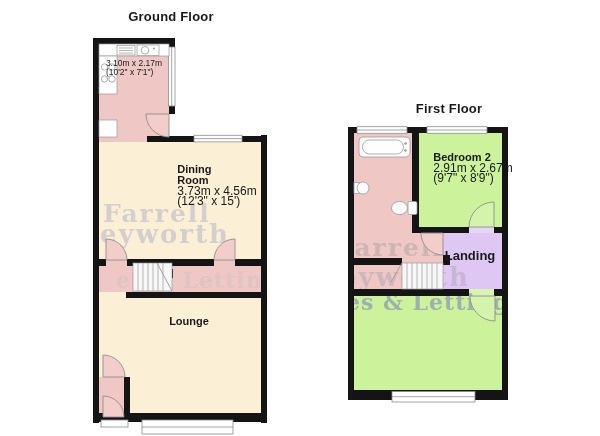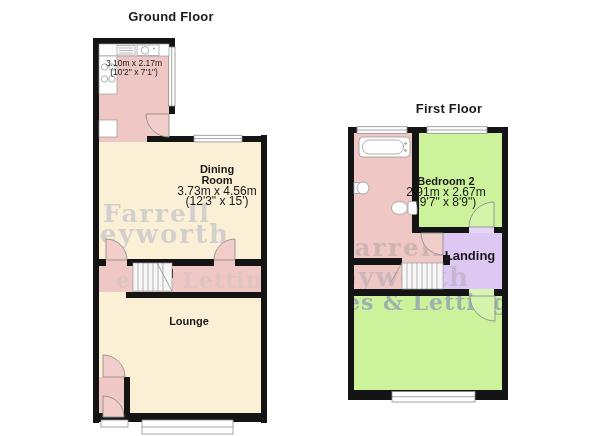--- a/index.html
+++ b/index.html
@@ -1,19 +1,19 @@
 <!DOCTYPE html>
 <html><head>
 <meta charset="utf-8">
 <style>
   html,body{margin:0;padding:0;background:#ffffff;}
   #canvas{position:relative;width:600px;height:436px;background:#ffffff;overflow:hidden;
           font-family:"Liberation Sans", sans-serif;}
   #plan-svg{position:absolute;left:0;top:0;}
-  .label{position:absolute;transform:translateX(-50%);text-align:center;color:#1a1a1a;white-space:nowrap;}
+  .label{position:absolute;transform:translateX(-50%);text-align:left;color:#1a1a1a;white-space:nowrap;}
   .floor-title{font-size:13px;font-weight:bold;letter-spacing:.2px;}
   .room-name{font-size:11px;font-weight:bold;line-height:11px;}
   .room-dims{font-size:12px;line-height:9px;font-weight:normal;margin-top:1px;}
   .small-dims{font-size:8.5px;line-height:9px;}
   .wm{font-family:"DejaVu Serif", serif;font-weight:bold;}
 </style>
 </head>
 <body>
 
 <div id="canvas">
@@ -186,21 +186,21 @@
     <div class="room-name">Dining</div>
     <div class="room-name">Room</div>
     <div class="room-dims">3.73m x 4.56m</div>
     <div class="room-dims">(12'3" x 15')</div>
   </div>
 
   <div class="label room-name" style="left:189px;top:316px;">Lounge</div>
 
   <div class="label floor-title" style="left:429px;top:101px;padding-left:40px;">First Floor</div>
 
-  <div class="label" style="left:446px;top:152px;margin-top:24px;">
+  <div class="label" style="left:473px;top:152px;">
     <div class="room-name">Bedroom 2</div>
     <div class="room-dims">2.91m x 2.67m</div>
     <div class="room-dims">(9'7" x 8'9")</div>
   </div>
 
   <div class="label room-name" style="left:470px;top:250px;font-size:13px;">Landing</div>
 
 
 </div>
 

